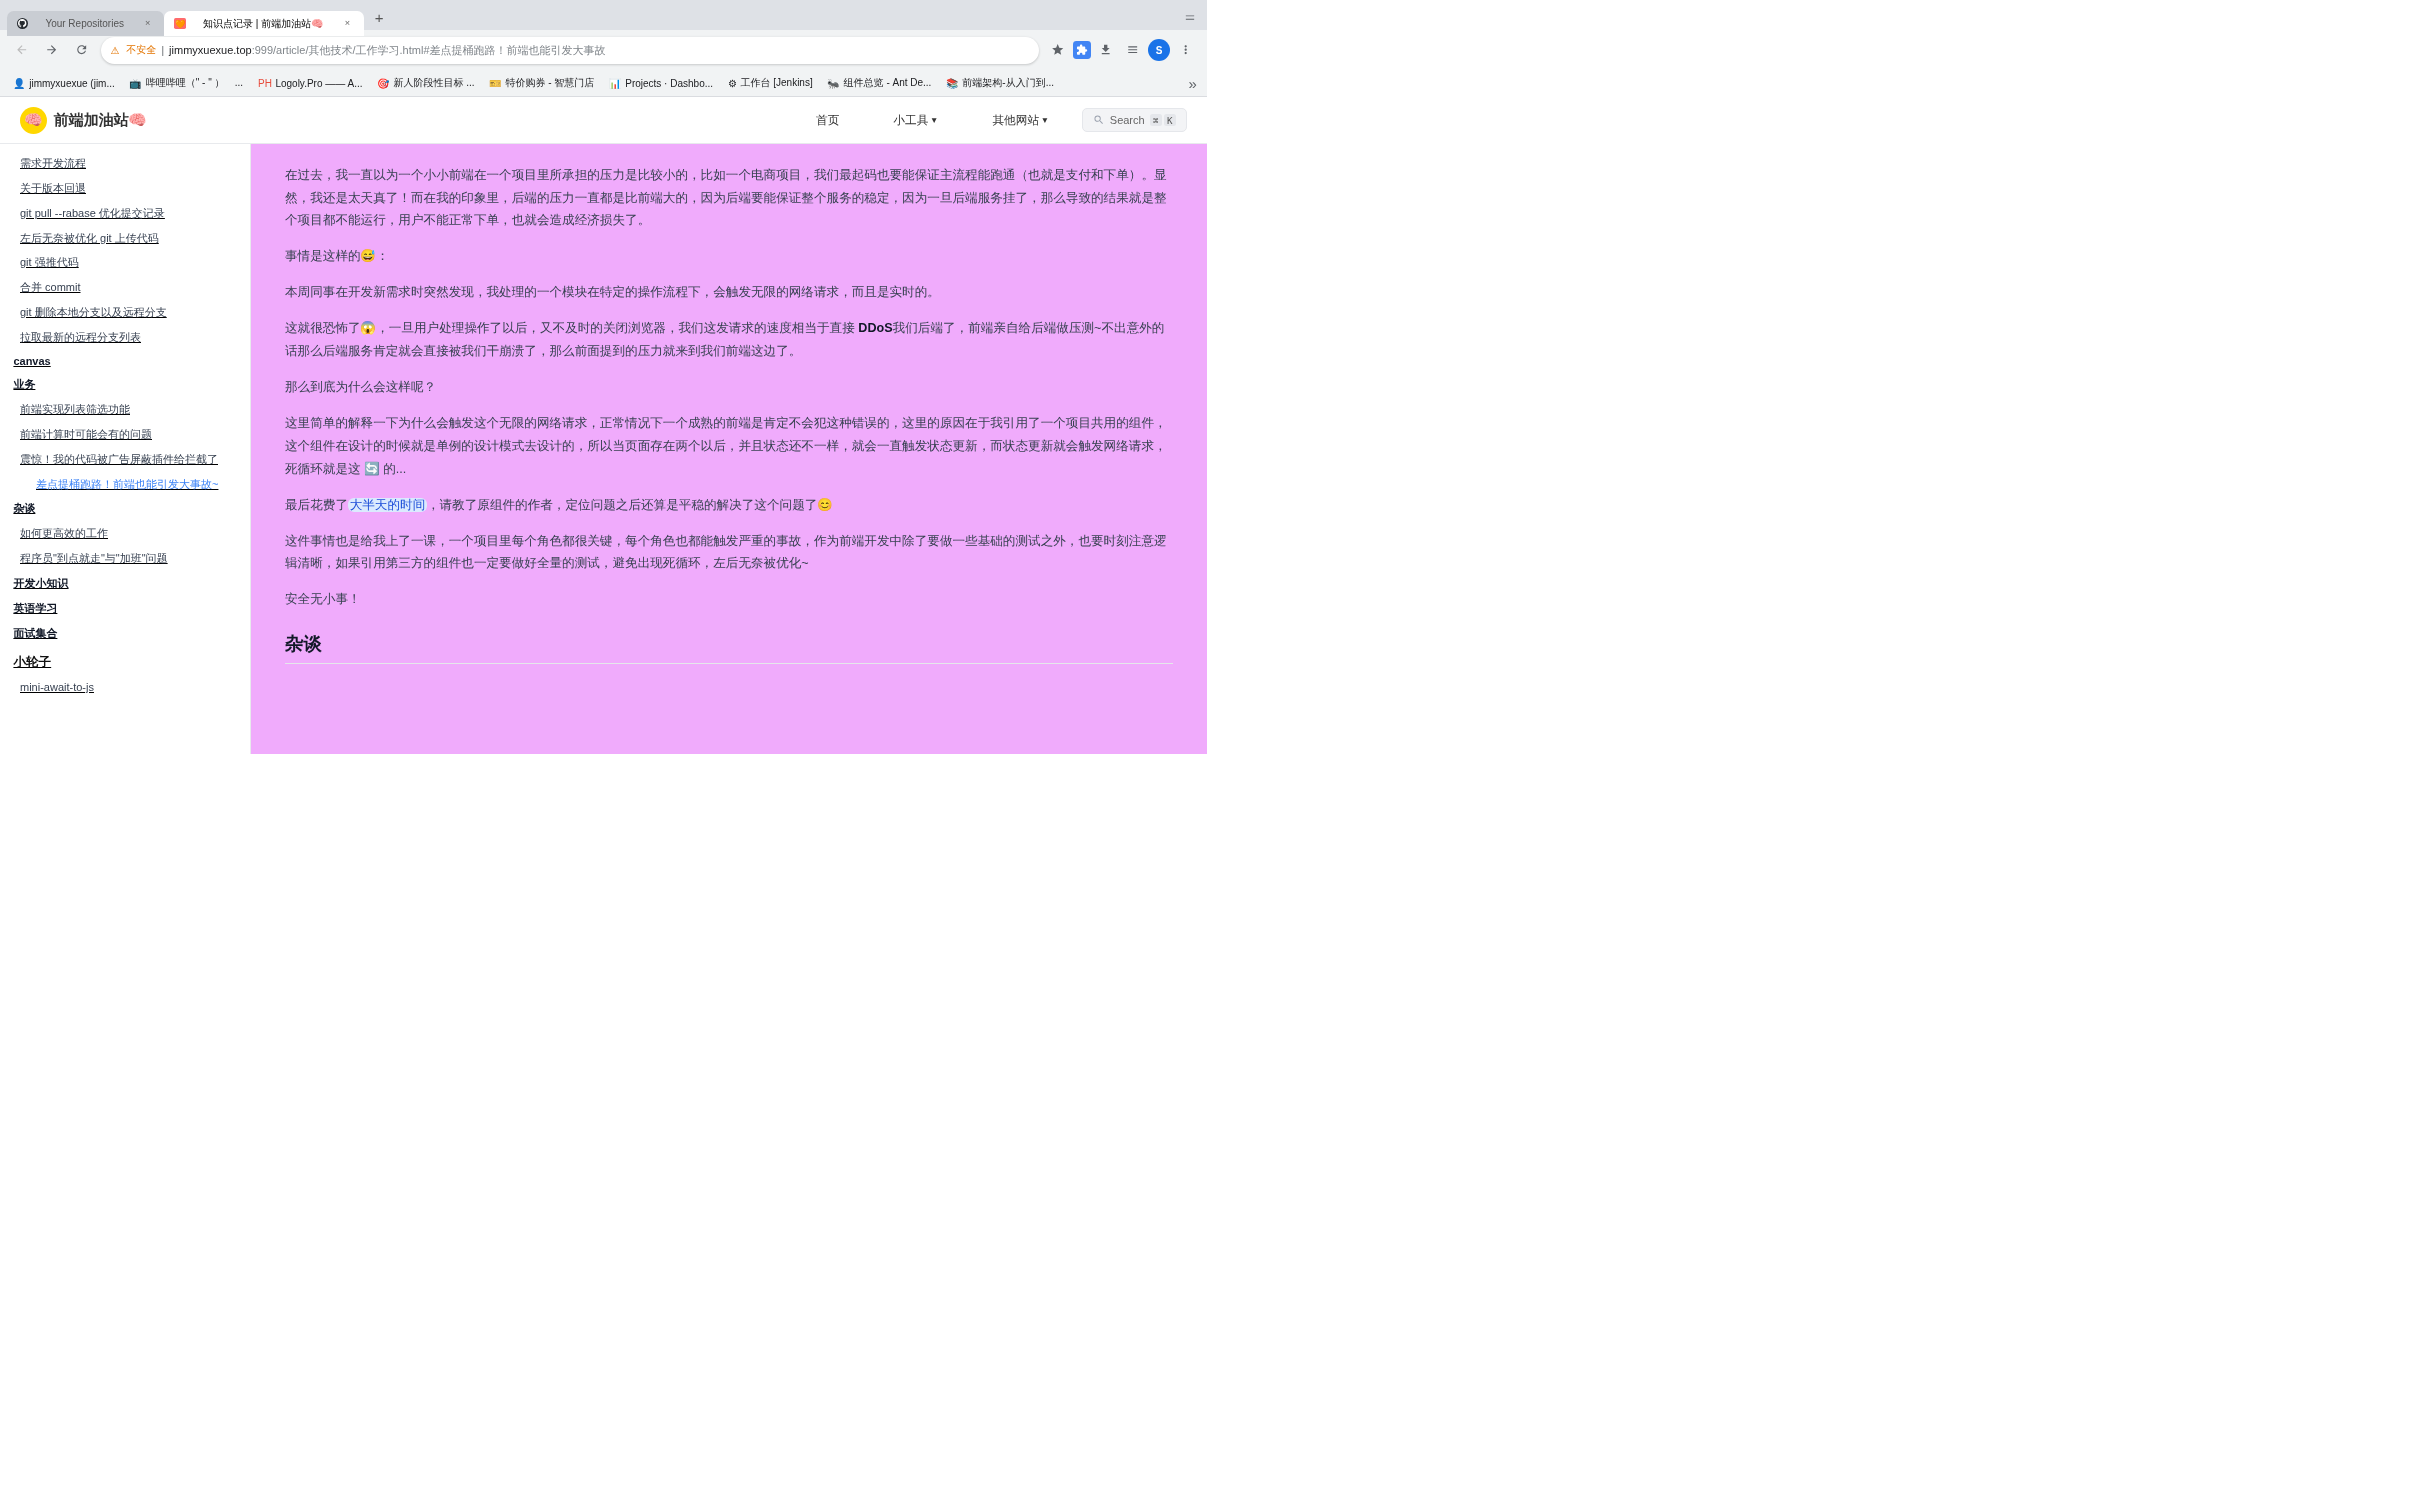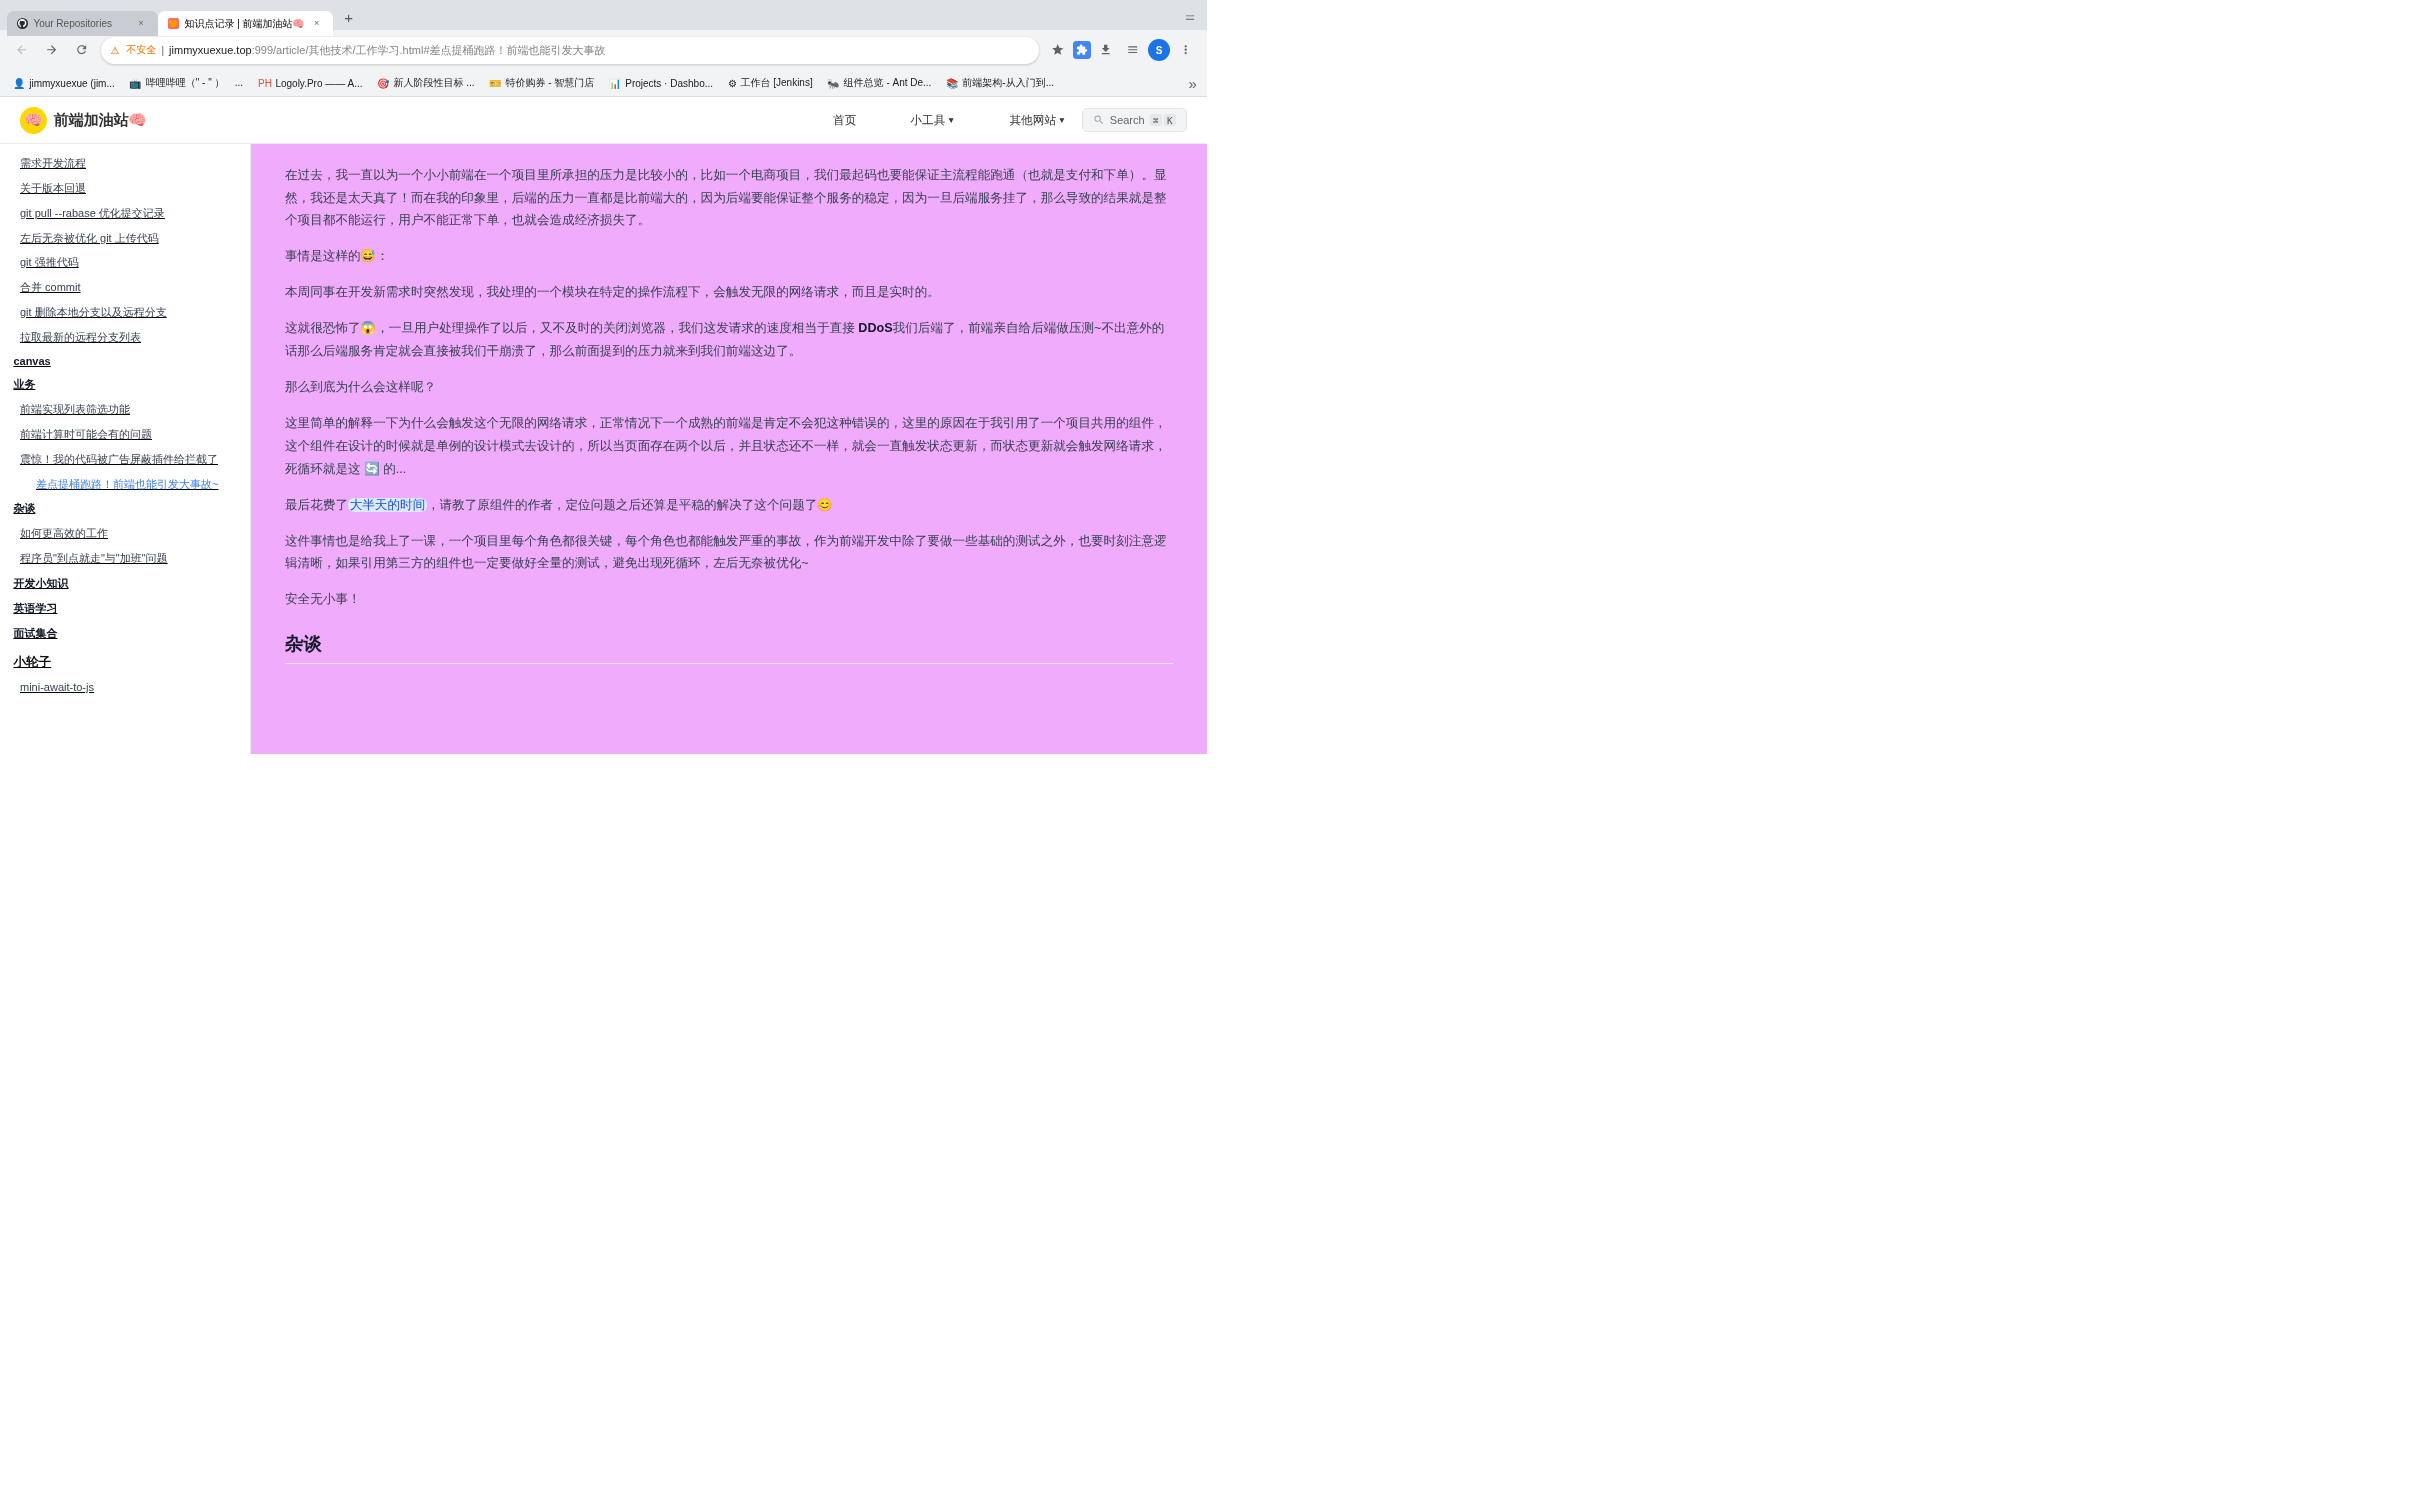--- a/index.html
+++ b/index.html
@@ -1,20 +1,20 @@
 <!DOCTYPE html>
 <html style="font-size:13.4px"><head>
   <meta charset="utf-8">
   <style>
     * { margin: 0; padding: 0; box-sizing: border-box; }
     body { font-family: -apple-system, BlinkMacSystemFont, 'Segoe UI', sans-serif; font-size: 11.7px; background: #fff; overflow: hidden; width: 1207px; height: 754px; }
     
     
     .tab-bar { display: flex; align-items: center; height: 30px; background: #dee1e6; padding: 5px 6.7px 0; gap: 0; }
-    .tab { display: flex; align-items: center; height: 25px; padding: 0 10px; border-radius: 6.7px 6.7px 0 0; font-size: 10px; max-width: 201px; min-width: 151px; position: relative; cursor: pointer; gap: 5px; margin-top: 12px; }
+    .tab { display: flex; align-items: center; height: 25px; padding: 0 10px; border-radius: 6.7px 6.7px 0 0; font-size: 10px; max-width: 201px; min-width: 151px; position: relative; cursor: pointer; gap: 17px; margin-top: 12px; }
     .tab.active { background: #fff; }
     .tab.inactive { background: #c9cdd3; color: #555; }
     .tab-favicon { width: 11.7px; height: 11.7px; border-radius: 1.7px; flex-shrink: 0; }
     .tab-title { overflow: hidden; text-overflow: ellipsis; white-space: nowrap; flex: 1; font-size: 10px; }
     .tab-close { width: 13.4px; height: 13.4px; display: flex; align-items: center; justify-content: center; border-radius: 50%; font-size: 9.2px; color: #666; flex-shrink: 0; cursor: pointer; }
     .tab-new { width: 23.5px; height: 23.5px; display: flex; align-items: center; justify-content: center; border-radius: 50%; color: #555; font-size: 15px; cursor: pointer; margin-left: 3.4px; }
     .tab-spacer { flex: 1; }
     .tab-list-btn { width: 20px; height: 20px; display: flex; align-items: center; justify-content: center; }
     
     
@@ -209,21 +209,21 @@
     <a>首页</a>
     <a class="dropdown">
       <span>小工具</span>
       <span style="font-size:8.4px;">▼</span>
     </a>
     <a class="dropdown">
       <span>其他网站</span>
       <span style="font-size:8.4px;">▼</span>
     </a>
   </div>
-  <div class="search-btn" style="margin-left: 16px; text-align: center;">
+  <div class="search-btn" style="margin-left: 33px; text-align: center;">
     <svg width="11.7" height="11.7" viewBox="0 0 24 24" fill="#9ca3af">
         <path d="M15.5 14h-.79l-.28-.27A6.471 6.471 0 0016 9.5 6.5 6.5 0 109.5 16c1.61 0 3.09-.59 4.23-1.57l.27.28v.79l5 4.99L20.49 19l-4.99-5zm-6 0C7.01 14 5 11.99 5 9.5S7.01 5 9.5 5 14 7.01 14 9.5 11.99 14 9.5 14z"></path>
       </svg>
     <span>Search</span>
     <div class="search-kbd">
       <span class="kbd">⌘</span>
       <span class="kbd">K</span>
     </div>
   </div>
 </div>

